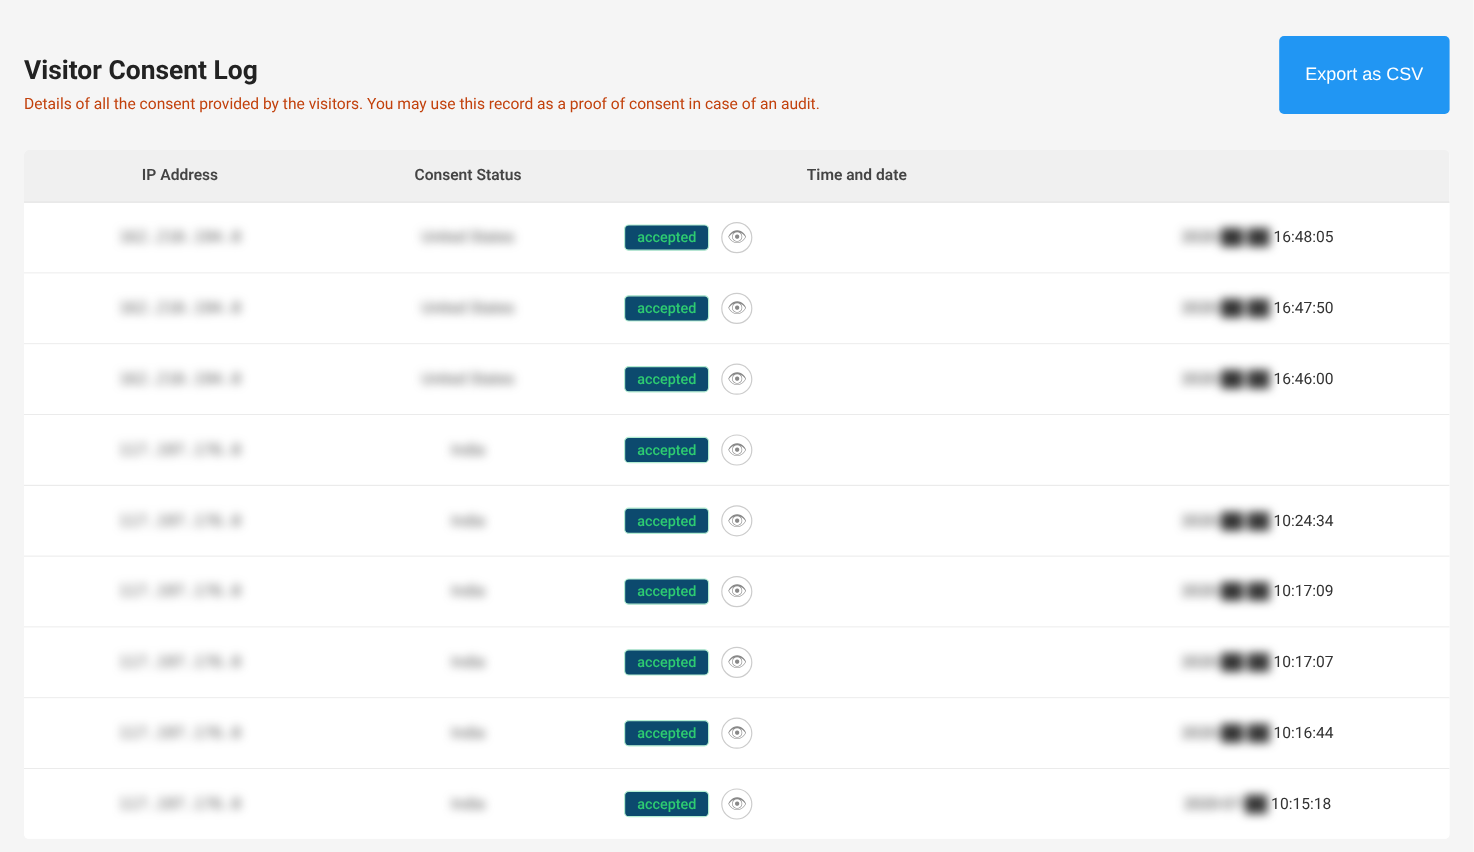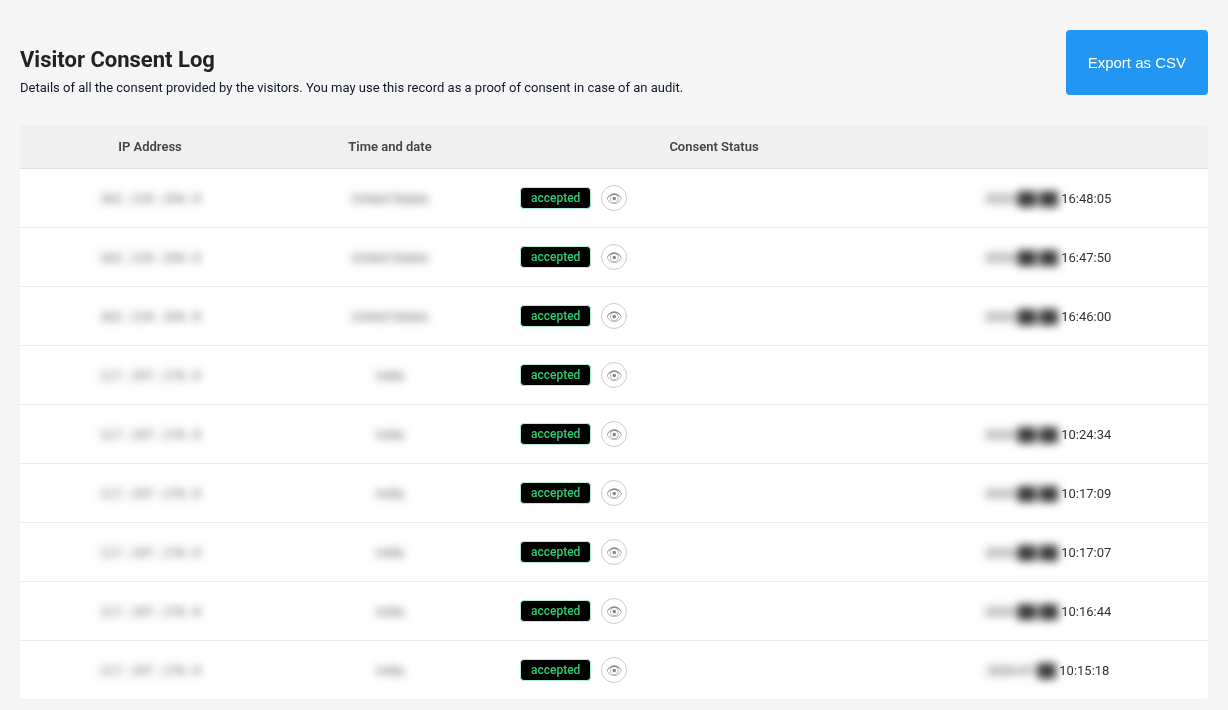--- a/index.html
+++ b/index.html
@@ -16,21 +16,21 @@
       margin-bottom: 30px;
     }
     .header-text h1 {
       font-size: 22px;
       font-weight: 700;
       color: #222;
       margin-bottom: 8px;
     }
     .header-text p {
       font-size: 13px;
-      color: #0f172a;
+      color: #c2410c;
       max-width: 740px;
     }
     .export-btn {
       background: #2196f3;
       color: #fff;
       border: none;
       border-radius: 4px;
       padding: 24px 22px;
       font-size: 15px;
       font-weight: 500;
@@ -76,21 +76,21 @@
       color: #555;
       filter: blur(4px);
       user-select: none;
     }
     .status-cell {
       display: flex;
       align-items: center;
       gap: 10px;
     }
     .badge-accepted {
-      background: #000000;
+      background: #0c4a6e;
       color: #2ecc71;
       border: 1px solid #b2ecd1;
       border-radius: 4px;
       padding: 3px 10px;
       font-size: 12px;
       font-weight: 500;
     }
     .eye-icon {
       display: flex;
       align-items: center;
@@ -123,22 +123,22 @@
   <div class="header-text">
     <h1>Visitor Consent Log</h1>
     <p>Details of all the consent provided by the visitors. You may use this record as a proof of consent in case of an audit.</p>
   </div>
   <button class="export-btn">Export as CSV</button>
 </div>
 
 <div class="table-container">
   <div class="table-header">
     <div class="col-label">IP Address</div>
+    <div class="col-label">Consent Status</div>
     <div class="col-label">Time and date</div>
-    <div class="col-label">Consent Status</div>
   </div>
   <div id="table-body">
       <div class="table-row">
     <div class="ip-cell">162.210.194.0</div>
     <div class="country-cell">United States</div>
     <div class="status-cell">
       <span class="badge-accepted">accepted</span>
       <span class="eye-icon" title="View details">👁</span>
     </div>
     <div class="datetime-cell">

